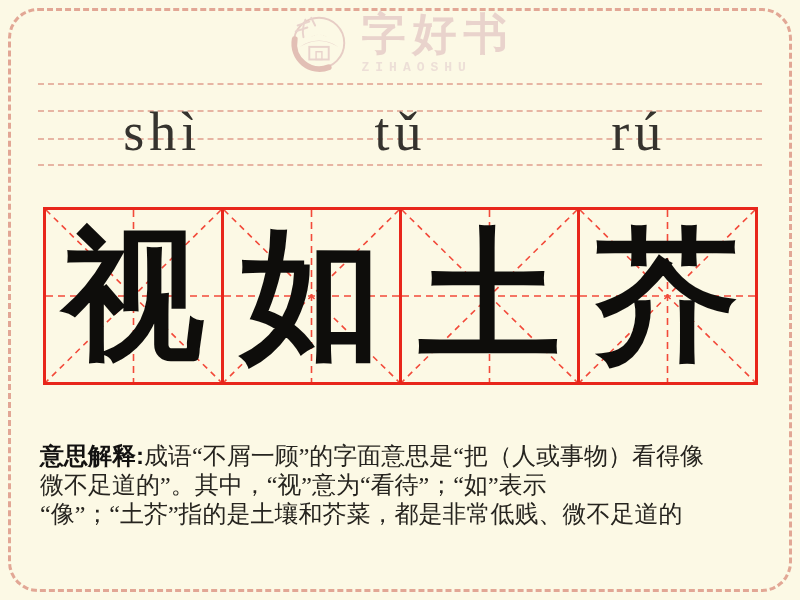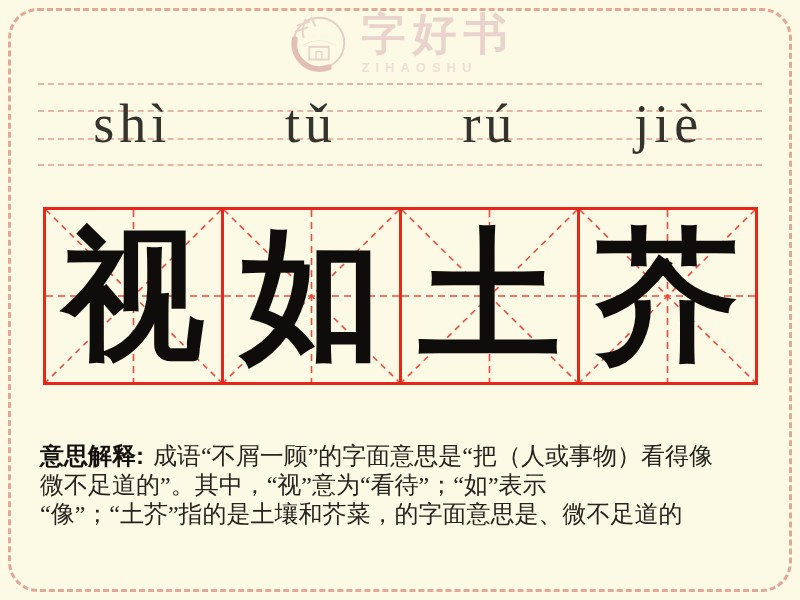--- a/index.html
+++ b/index.html
@@ -37,40 +37,40 @@
   .logo-icon-svg { width: 66px; height: 66px; display: block; }
   .logo-text { display: flex; flex-direction: column; align-items: flex-start; }
   .brand-name {
     font-size: 44px;
     line-height: 46px;
     letter-spacing: 7px;
     color: #e9d3cc;
     font-weight: bold;
   }
   .brand-romanized {
-    font-family: Liberation Sans, sans-serif;
+    font-family: Liberation Mono, monospace;
     font-size: 13px;
     letter-spacing: 6px;
     color: #eddfd7;
     font-weight: bold;
     margin-top: 2px;
     text-align: right;
   }
 
   
   .pinyin-line {
     position: absolute;
     left: 38px;
     width: 724px;
     height: 0;
     border-top: 2px dashed #e7b5a3;
   }
   .pinyin-row {
     position: absolute;
-    left: 43px; top: 96px;
+    left: 43px; top: 104px;
     width: 715px;
     display: flex;
   }
   .pinyin-syllable {
     flex: 1;
     text-align: center;
     font-size: 54px;
     line-height: 56px;
     letter-spacing: 5px;
     color: #35332e;
@@ -111,21 +111,20 @@
     width: 732px;
     color: #26241f;
     font-size: 24px;
     line-height: 29px;
   }
   .explain-line { white-space: nowrap; }
   .explain-label {
     font-family: "Liberation Sans", sans-serif;
     font-weight: bold;
     color: #121110;
-    margin-right: 9px;
   }
 </style>
 </head>
 <body>
 
 <div class="card">
 
   <div class="dashed-frame"></div>
 
   <header class="logo">
@@ -150,21 +149,20 @@
 
   <section>
     <div class="pinyin-line" style="top:83px"></div>
     <div class="pinyin-line" style="top:110px"></div>
     <div class="pinyin-line" style="top:138px"></div>
     <div class="pinyin-line" style="top:164px"></div>
     <div class="pinyin-row">
       <span class="pinyin-syllable">shì</span>
       <span class="pinyin-syllable">tǔ</span>
       <span class="pinyin-syllable">rú</span>
-      <span class="pinyin-syllable">jiè</span>
     </div>
   </section>
 
   <section class="char-grid">
     <div class="char-cell">
       <svg class="guide-svg">
         <line x1="0" y1="0" x2="100%" y2="100%" stroke="#f24a3a" stroke-width="1.6" stroke-dasharray="6 5"></line>
         <line x1="100%" y1="0" x2="0" y2="100%" stroke="#f24a3a" stroke-width="1.6" stroke-dasharray="6 5"></line>
         <line x1="0" y1="50%" x2="100%" y2="50%" stroke="#f24a3a" stroke-width="1.6" stroke-dasharray="7 5"></line>
         <line x1="50%" y1="0" x2="50%" y2="100%" stroke="#f24a3a" stroke-width="1.6" stroke-dasharray="7 5"></line>
@@ -198,16 +196,16 @@
       </svg>
       <span class="char-glyph">芥</span>
     </div>
   </section>
 
   <section class="explain">
     <div class="explain-line">
       <span class="explain-label">意思解释:</span><span>成语“不屑一顾”的字面意思是“把（人或事物）看得像</span>
     </div>
     <div class="explain-line">微不足道的”。其中，“视”意为“看待”；“如”表示</div>
-    <div class="explain-line">“像”；“土芥”指的是土壤和芥菜，的字面意思是、微不足道的</div>
+    <div class="explain-line">“像”；“土芥”指的是土壤和芥菜，都是非常低贱、微不足道的</div>
   </section>
 
 </div>
 
 </body></html>

